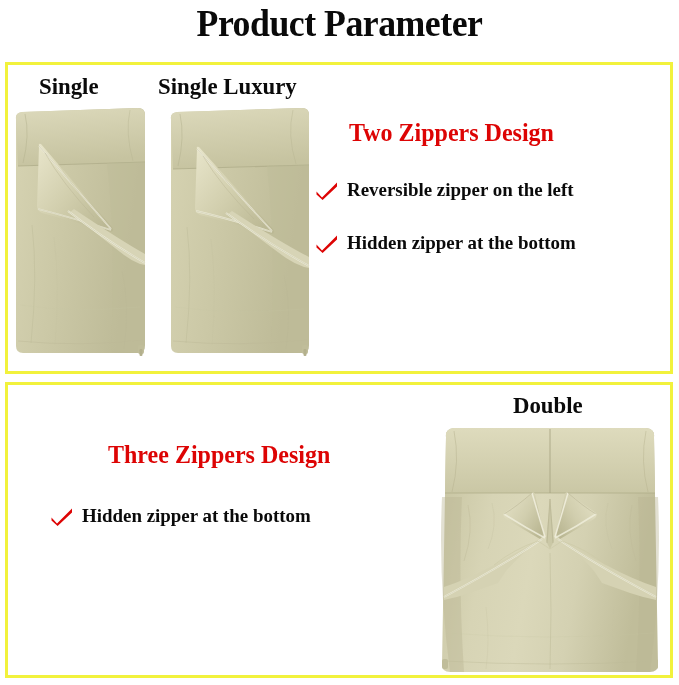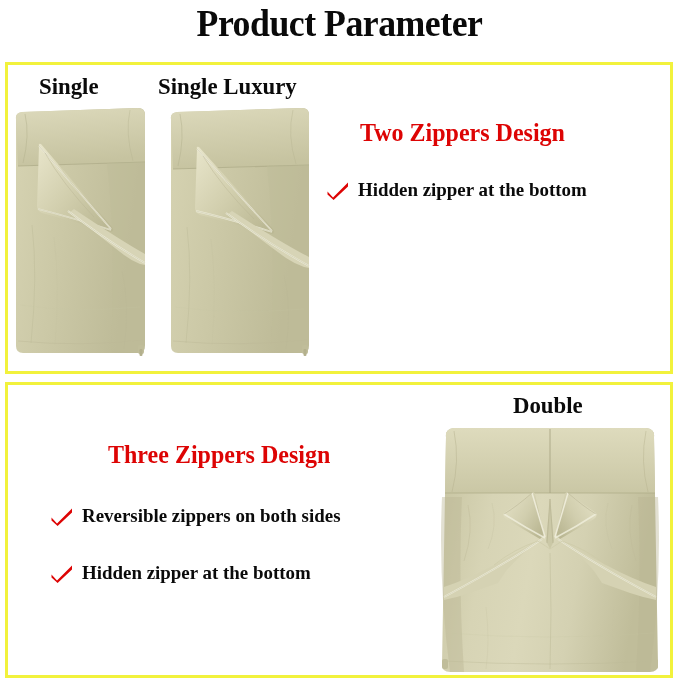--- a/index.html
+++ b/index.html
@@ -76,21 +76,21 @@
     display: block;
   }
   #illus-single        { left: 12px;  top: 105px; width: 136px; height: 252px; }
   #illus-single-luxury { left: 166px; top: 105px; width: 146px; height: 252px; }
   #illus-double        { left: 428px; top: 421px; width: 244px; height: 254px; }
 
   
   .feature-block {
     position: absolute;
   }
-  #features-two   { left: 326px; top: 118px; width: 344px; }
+  #features-two   { left: 315px; top: 118px; width: 344px; }
   #features-three { left: 8px;   top: 440px; width: 400px; margin-left: 42px; }
 
   .feature-heading {
     font-family: "Liberation Serif", "DejaVu Serif", serif;
     font-weight: bold;
     font-size: 25px;
     line-height: 30px;
     color: #dd0404;
     white-space: nowrap;
     transform: scaleX(0.96);
@@ -239,120 +239,120 @@
   <path d="M118,170 Q126,202 120,244" stroke="#b9b694" stroke-width="0.9" fill="none" opacity="0.4"></path>
   <path d="M9,202 Q66,210 138,204" stroke="#c7c4a2" stroke-width="0.7" fill="none" opacity="0.3"></path>
 
   <path d="M7,236 Q73,242 141,235" stroke="#bcb996" stroke-width="0.9" fill="none" opacity="0.5"></path>
   <rect x="136" y="240" width="6" height="9" rx="2" fill="#c0bd9a"></rect>
   <rect x="137.5" y="244" width="3" height="7" rx="1.2" fill="#b3b08d"></rect>
 </svg>
 
 <div id="features-two" class="feature-block">
   <div class="feature-heading">Two Zippers Design</div>
+  <ul class="feature-list">
+    <li class="feature-item">
+      <svg class="check-icon" viewBox="0 0 24 20">
+        <path d="M1.5,10.5 L7,16.5 L22,1.5 L22,5.5 L7.6,19 L1.5,13.5 Z" fill="#dd0404"></path>
+      </svg>
+      <span class="feature-text">Reversible zipper on the left</span>
+    </li>
+    <li class="feature-item">
+      <svg class="check-icon" viewBox="0 0 24 20">
+        <path d="M1.5,10.5 L7,16.5 L22,1.5 L22,5.5 L7.6,19 L1.5,13.5 Z" fill="#dd0404"></path>
+      </svg>
+      <span class="feature-text">Hidden zipper at the bottom</span>
+    </li>
+  </ul>
+</div>
+
+<div id="panel-double" class="panel"></div>
+
+<div id="label-double" class="product-label">Double</div>
+
+<svg id="illus-double" class="illus" viewBox="0 0 244 254" preserveAspectRatio="none">
+  <defs>
+    <linearGradient id="fabD" x1="0" y1="0" x2="1" y2="0.2">
+      <stop offset="0" stop-color="#c6c3a0"></stop>
+      <stop offset="0.28" stop-color="#d7d4b5"></stop>
+      <stop offset="0.5" stop-color="#dbd8ba"></stop>
+      <stop offset="0.72" stop-color="#d4d1b2"></stop>
+      <stop offset="1" stop-color="#c0bd9a"></stop>
+    </linearGradient>
+    <linearGradient id="pillowD" x1="0" y1="0" x2="0" y2="1">
+      <stop offset="0" stop-color="#dedbbd"></stop>
+      <stop offset="1" stop-color="#cac7a5"></stop>
+    </linearGradient>
+    <linearGradient id="flapDL" x1="0" y1="0" x2="1" y2="0.7">
+      <stop offset="0" stop-color="#e6e3c8"></stop>
+      <stop offset="0.6" stop-color="#d1ceae"></stop>
+      <stop offset="1" stop-color="#bbb894"></stop>
+    </linearGradient>
+    <linearGradient id="flapDR" x1="1" y1="0" x2="0" y2="0.7">
+      <stop offset="0" stop-color="#e6e3c8"></stop>
+      <stop offset="0.6" stop-color="#d1ceae"></stop>
+      <stop offset="1" stop-color="#bbb894"></stop>
+    </linearGradient>
+  </defs>
+
+  <path d="M18,16 Q17,8 26,7 L218,7 Q227,8 226,16 L230,244 Q230,251 222,251 L22,251 Q14,251 14,244 Z" fill="url(#fabD)"></path>
+
+  <path d="M18,16 Q17,8 26,7 L218,7 Q227,8 226,16 L227,72 L17,72 Z" fill="url(#pillowD)"></path>
+  <path d="M17,72 L227,72" stroke="#aeab88" stroke-width="1.1" fill="none" opacity="0.7"></path>
+
+  <path d="M122,8 L122,72" stroke="#a9a684" stroke-width="1.2" fill="none" opacity="0.75"></path>
+  <path d="M26,10 Q32,40 24,71" stroke="#b5b28f" stroke-width="0.9" fill="none" opacity="0.55"></path>
+  <path d="M218,10 Q212,40 220,71" stroke="#b5b28f" stroke-width="0.9" fill="none" opacity="0.5"></path>
+
+  <path d="M14,76 Q10,160 22,251 L36,251 Q30,160 34,76 Z" fill="#b9b694" opacity="0.42"></path>
+  <path d="M230,76 Q234,160 222,251 L208,251 Q214,160 210,76 Z" fill="#b9b694" opacity="0.42"></path>
+
+  <path d="M104,72 Q106,70 107,73 L116,114 L112,118 L78,98 Q74,95 76,92 Z" fill="url(#flapDL)"></path>
+  <path d="M104,72 L117,116" stroke="#efeddb" stroke-width="1.5" fill="none" opacity="0.9"></path>
+  <path d="M76,93 Q96,106 117,117" stroke="#efeddb" stroke-width="1.6" fill="none" opacity="0.85"></path>
+  <path d="M104,72 Q88,86 76,93" stroke="#b0ad8b" stroke-width="0.8" fill="none" opacity="0.55"></path>
+
+  <path d="M140,72 Q138,70 137,73 L128,114 L132,118 L166,98 Q170,95 168,92 Z" fill="url(#flapDR)"></path>
+  <path d="M140,72 L127,116" stroke="#efeddb" stroke-width="1.5" fill="none" opacity="0.9"></path>
+  <path d="M168,93 Q148,106 127,117" stroke="#efeddb" stroke-width="1.6" fill="none" opacity="0.85"></path>
+  <path d="M140,72 Q156,86 168,93" stroke="#b0ad8b" stroke-width="0.8" fill="none" opacity="0.55"></path>
+
+  <path d="M122,78 L118,120 L122,128 L126,120 Z" fill="#c8c5a3" opacity="0.85"></path>
+  <path d="M122,78 L119,122" stroke="#b0ad8b" stroke-width="0.9" fill="none" opacity="0.6"></path>
+  <path d="M122,78 L125,122" stroke="#b0ad8b" stroke-width="0.9" fill="none" opacity="0.6"></path>
+
+  <path d="M112,118 Q94,132 78,150 L70,162 L42,172 Q30,176 20,178 L16,179 L16,166
+           Q40,158 66,144 Q92,130 112,118 Z" fill="#d5d2b3"></path>
+  <path d="M114,118 Q76,144 16,176" stroke="#f1efdd" stroke-width="1.7" fill="none" opacity="0.9"></path>
+  <path d="M114,118 Q76,144 16,176" stroke="#a7a482" stroke-width="0.6" fill="none" opacity="0.5"></path>
+
+  <path d="M132,118 Q150,132 166,150 L174,162 L202,172 Q214,176 224,178 L228,179 L228,166
+           Q204,158 178,144 Q152,130 132,118 Z" fill="#d5d2b3"></path>
+  <path d="M130,118 Q168,144 228,176" stroke="#f1efdd" stroke-width="1.7" fill="none" opacity="0.9"></path>
+  <path d="M130,118 Q168,144 228,176" stroke="#a7a482" stroke-width="0.6" fill="none" opacity="0.5"></path>
+
+  <path d="M66,144 Q86,128 110,120 L122,128 L134,120 Q158,128 178,144" stroke="#cdcaa8" stroke-width="1" fill="none" opacity="0.7"></path>
+
+  <path d="M40,84 Q46,110 36,140" stroke="#bebb98" stroke-width="0.9" fill="none" opacity="0.5"></path>
+  <path d="M64,82 Q70,104 60,128" stroke="#c4c19f" stroke-width="0.8" fill="none" opacity="0.4"></path>
+  <path d="M204,84 Q198,110 208,140" stroke="#bebb98" stroke-width="0.9" fill="none" opacity="0.5"></path>
+  <path d="M180,82 Q174,104 184,128" stroke="#c4c19f" stroke-width="0.8" fill="none" opacity="0.4"></path>
+  <path d="M122,132 Q124,190 122,248" stroke="#bab794" stroke-width="0.9" fill="none" opacity="0.5"></path>
+  <path d="M58,186 Q62,220 58,248" stroke="#c4c19f" stroke-width="0.8" fill="none" opacity="0.35"></path>
+  <path d="M186,186 Q182,220 186,248" stroke="#c4c19f" stroke-width="0.8" fill="none" opacity="0.35"></path>
+  <path d="M18,212 Q120,220 226,212" stroke="#c7c4a2" stroke-width="0.7" fill="none" opacity="0.28"></path>
+
+  <path d="M16,240 Q122,246 228,240" stroke="#bcb996" stroke-width="0.9" fill="none" opacity="0.45"></path>
+  <rect x="14" y="238" width="6" height="10" rx="2" fill="#c0bd9a"></rect>
+  <rect x="224" y="238" width="6" height="10" rx="2" fill="#c0bd9a"></rect>
+</svg>
+
+<div id="features-three" class="feature-block">
+  <div class="feature-heading">Three Zippers Design</div>
   <ul class="feature-list">
     <li class="feature-item">
       <svg class="check-icon" viewBox="0 0 24 20">
         <path d="M1.5,10.5 L7,16.5 L22,1.5 L22,5.5 L7.6,19 L1.5,13.5 Z" fill="#dd0404"></path>
       </svg>
       <span class="feature-text">Hidden zipper at the bottom</span>
     </li>
   </ul>
 </div>
 
-<div id="panel-double" class="panel"></div>
-
-<div id="label-double" class="product-label">Double</div>
-
-<svg id="illus-double" class="illus" viewBox="0 0 244 254" preserveAspectRatio="none">
-  <defs>
-    <linearGradient id="fabD" x1="0" y1="0" x2="1" y2="0.2">
-      <stop offset="0" stop-color="#c6c3a0"></stop>
-      <stop offset="0.28" stop-color="#d7d4b5"></stop>
-      <stop offset="0.5" stop-color="#dbd8ba"></stop>
-      <stop offset="0.72" stop-color="#d4d1b2"></stop>
-      <stop offset="1" stop-color="#c0bd9a"></stop>
-    </linearGradient>
-    <linearGradient id="pillowD" x1="0" y1="0" x2="0" y2="1">
-      <stop offset="0" stop-color="#dedbbd"></stop>
-      <stop offset="1" stop-color="#cac7a5"></stop>
-    </linearGradient>
-    <linearGradient id="flapDL" x1="0" y1="0" x2="1" y2="0.7">
-      <stop offset="0" stop-color="#e6e3c8"></stop>
-      <stop offset="0.6" stop-color="#d1ceae"></stop>
-      <stop offset="1" stop-color="#bbb894"></stop>
-    </linearGradient>
-    <linearGradient id="flapDR" x1="1" y1="0" x2="0" y2="0.7">
-      <stop offset="0" stop-color="#e6e3c8"></stop>
-      <stop offset="0.6" stop-color="#d1ceae"></stop>
-      <stop offset="1" stop-color="#bbb894"></stop>
-    </linearGradient>
-  </defs>
-
-  <path d="M18,16 Q17,8 26,7 L218,7 Q227,8 226,16 L230,244 Q230,251 222,251 L22,251 Q14,251 14,244 Z" fill="url(#fabD)"></path>
-
-  <path d="M18,16 Q17,8 26,7 L218,7 Q227,8 226,16 L227,72 L17,72 Z" fill="url(#pillowD)"></path>
-  <path d="M17,72 L227,72" stroke="#aeab88" stroke-width="1.1" fill="none" opacity="0.7"></path>
-
-  <path d="M122,8 L122,72" stroke="#a9a684" stroke-width="1.2" fill="none" opacity="0.75"></path>
-  <path d="M26,10 Q32,40 24,71" stroke="#b5b28f" stroke-width="0.9" fill="none" opacity="0.55"></path>
-  <path d="M218,10 Q212,40 220,71" stroke="#b5b28f" stroke-width="0.9" fill="none" opacity="0.5"></path>
-
-  <path d="M14,76 Q10,160 22,251 L36,251 Q30,160 34,76 Z" fill="#b9b694" opacity="0.42"></path>
-  <path d="M230,76 Q234,160 222,251 L208,251 Q214,160 210,76 Z" fill="#b9b694" opacity="0.42"></path>
-
-  <path d="M104,72 Q106,70 107,73 L116,114 L112,118 L78,98 Q74,95 76,92 Z" fill="url(#flapDL)"></path>
-  <path d="M104,72 L117,116" stroke="#efeddb" stroke-width="1.5" fill="none" opacity="0.9"></path>
-  <path d="M76,93 Q96,106 117,117" stroke="#efeddb" stroke-width="1.6" fill="none" opacity="0.85"></path>
-  <path d="M104,72 Q88,86 76,93" stroke="#b0ad8b" stroke-width="0.8" fill="none" opacity="0.55"></path>
-
-  <path d="M140,72 Q138,70 137,73 L128,114 L132,118 L166,98 Q170,95 168,92 Z" fill="url(#flapDR)"></path>
-  <path d="M140,72 L127,116" stroke="#efeddb" stroke-width="1.5" fill="none" opacity="0.9"></path>
-  <path d="M168,93 Q148,106 127,117" stroke="#efeddb" stroke-width="1.6" fill="none" opacity="0.85"></path>
-  <path d="M140,72 Q156,86 168,93" stroke="#b0ad8b" stroke-width="0.8" fill="none" opacity="0.55"></path>
-
-  <path d="M122,78 L118,120 L122,128 L126,120 Z" fill="#c8c5a3" opacity="0.85"></path>
-  <path d="M122,78 L119,122" stroke="#b0ad8b" stroke-width="0.9" fill="none" opacity="0.6"></path>
-  <path d="M122,78 L125,122" stroke="#b0ad8b" stroke-width="0.9" fill="none" opacity="0.6"></path>
-
-  <path d="M112,118 Q94,132 78,150 L70,162 L42,172 Q30,176 20,178 L16,179 L16,166
-           Q40,158 66,144 Q92,130 112,118 Z" fill="#d5d2b3"></path>
-  <path d="M114,118 Q76,144 16,176" stroke="#f1efdd" stroke-width="1.7" fill="none" opacity="0.9"></path>
-  <path d="M114,118 Q76,144 16,176" stroke="#a7a482" stroke-width="0.6" fill="none" opacity="0.5"></path>
-
-  <path d="M132,118 Q150,132 166,150 L174,162 L202,172 Q214,176 224,178 L228,179 L228,166
-           Q204,158 178,144 Q152,130 132,118 Z" fill="#d5d2b3"></path>
-  <path d="M130,118 Q168,144 228,176" stroke="#f1efdd" stroke-width="1.7" fill="none" opacity="0.9"></path>
-  <path d="M130,118 Q168,144 228,176" stroke="#a7a482" stroke-width="0.6" fill="none" opacity="0.5"></path>
-
-  <path d="M66,144 Q86,128 110,120 L122,128 L134,120 Q158,128 178,144" stroke="#cdcaa8" stroke-width="1" fill="none" opacity="0.7"></path>
-
-  <path d="M40,84 Q46,110 36,140" stroke="#bebb98" stroke-width="0.9" fill="none" opacity="0.5"></path>
-  <path d="M64,82 Q70,104 60,128" stroke="#c4c19f" stroke-width="0.8" fill="none" opacity="0.4"></path>
-  <path d="M204,84 Q198,110 208,140" stroke="#bebb98" stroke-width="0.9" fill="none" opacity="0.5"></path>
-  <path d="M180,82 Q174,104 184,128" stroke="#c4c19f" stroke-width="0.8" fill="none" opacity="0.4"></path>
-  <path d="M122,132 Q124,190 122,248" stroke="#bab794" stroke-width="0.9" fill="none" opacity="0.5"></path>
-  <path d="M58,186 Q62,220 58,248" stroke="#c4c19f" stroke-width="0.8" fill="none" opacity="0.35"></path>
-  <path d="M186,186 Q182,220 186,248" stroke="#c4c19f" stroke-width="0.8" fill="none" opacity="0.35"></path>
-  <path d="M18,212 Q120,220 226,212" stroke="#c7c4a2" stroke-width="0.7" fill="none" opacity="0.28"></path>
-
-  <path d="M16,240 Q122,246 228,240" stroke="#bcb996" stroke-width="0.9" fill="none" opacity="0.45"></path>
-  <rect x="14" y="238" width="6" height="10" rx="2" fill="#c0bd9a"></rect>
-  <rect x="224" y="238" width="6" height="10" rx="2" fill="#c0bd9a"></rect>
-</svg>
-
-<div id="features-three" class="feature-block">
-  <div class="feature-heading">Three Zippers Design</div>
-  <ul class="feature-list">
-    <li class="feature-item">
-      <svg class="check-icon" viewBox="0 0 24 20">
-        <path d="M1.5,10.5 L7,16.5 L22,1.5 L22,5.5 L7.6,19 L1.5,13.5 Z" fill="#dd0404"></path>
-      </svg>
-      <span class="feature-text">Reversible zippers on both sides</span>
-    </li>
-    <li class="feature-item">
-      <svg class="check-icon" viewBox="0 0 24 20">
-        <path d="M1.5,10.5 L7,16.5 L22,1.5 L22,5.5 L7.6,19 L1.5,13.5 Z" fill="#dd0404"></path>
-      </svg>
-      <span class="feature-text">Hidden zipper at the bottom</span>
-    </li>
-  </ul>
-</div>
-
 </body></html>

